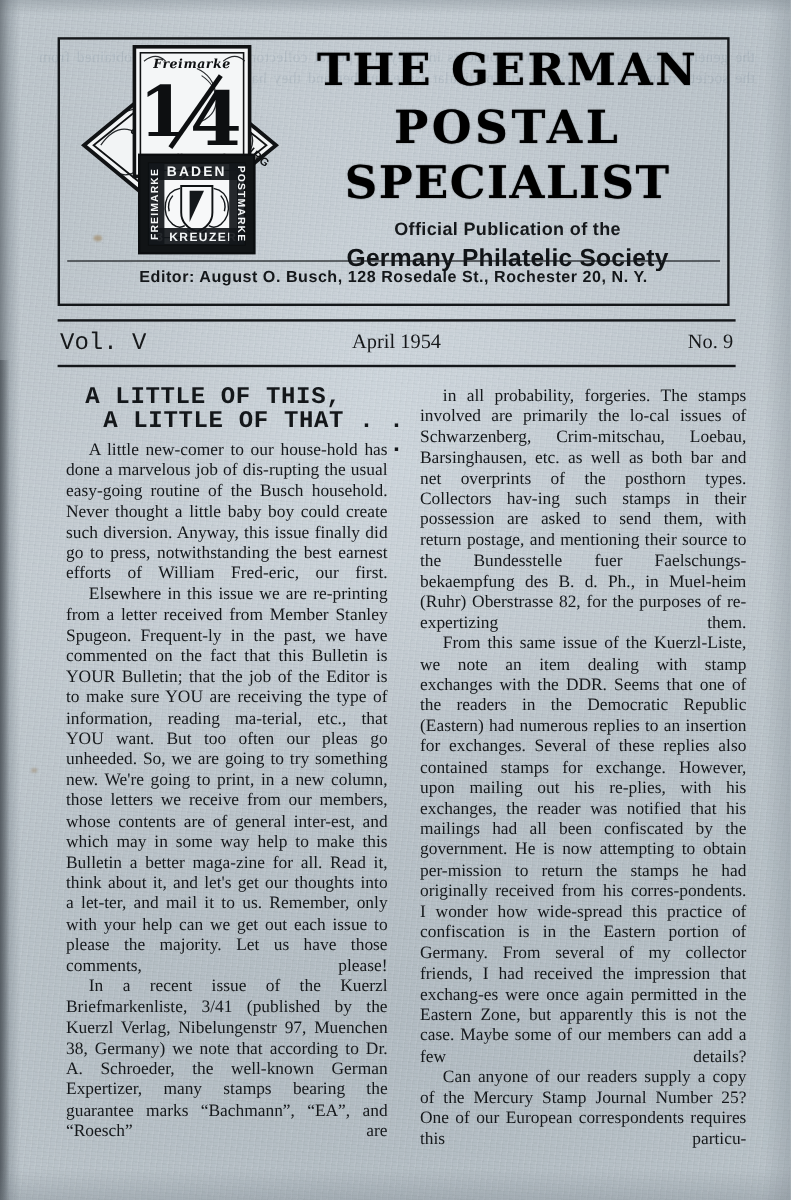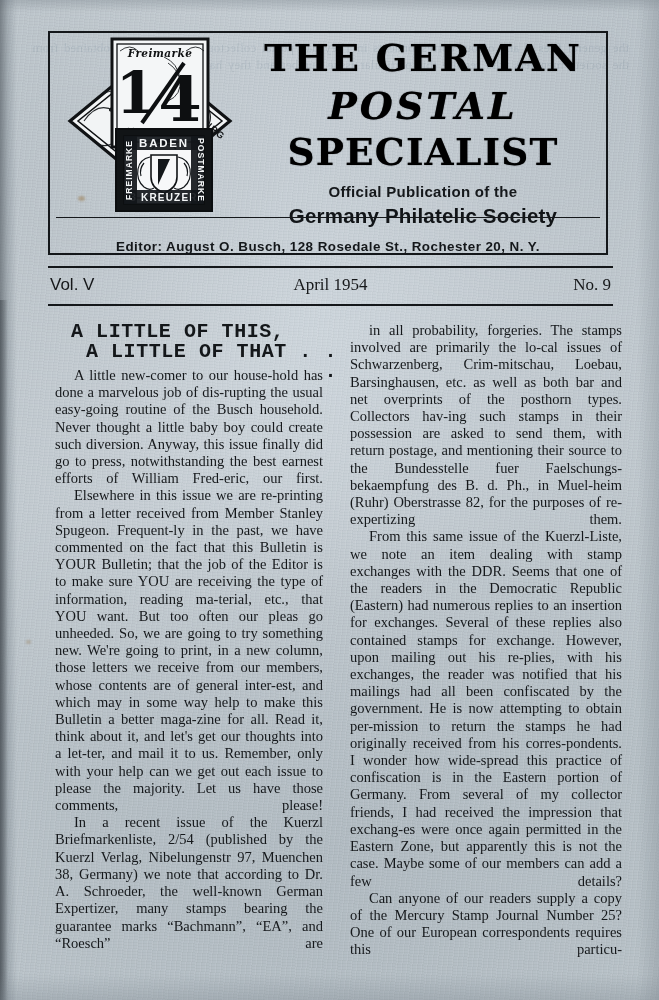--- a/index.html
+++ b/index.html
@@ -149,21 +149,21 @@
     font-weight: 700;
     font-size: 38px;
     letter-spacing: 1.6px;
     line-height: 47px;
     text-align: center;
     color: #000000;
     text-shadow: 0 0 1px rgba(20,22,25,.75);
     white-space: nowrap;
   }
   .mast-line.l1 { font-size: 37px; letter-spacing: 2px; }
-  .mast-line.l2 { font-size: 38px; letter-spacing: 3px; font-style: italic; }
+  .mast-line.l2 { font-size: 38px; letter-spacing: 3px; }
   .mast-line.l3 { font-size: 37.5px; letter-spacing: 1.2px; }
   .mast-sub1 {
     font-family: "Liberation Sans", sans-serif;
     font-weight: 700;
     font-size: 15px;
     letter-spacing: .3px;
     text-align: center;
     margin-top: 7px;
     color: #15181b;
   }
@@ -186,42 +186,41 @@
   .editor-line {
     position: absolute;
     left: 0; right: 0;
     top: 190px;
     text-align: center;
     font-family: "Liberation Sans", sans-serif;
     font-weight: 700;
     font-size: 13.4px;
     letter-spacing: .45px;
     color: #14171a;
-    margin-top: 16px;
   }
 
   
   .volbar {
     position: absolute;
     left: 48px;
     top: 266px;
     width: 565px;
     height: 40px;
   }
   .volbar .rule-top {
     position: absolute; left: 0; right: 0; top: 0;
     border-top: 2.2px solid #14171a;
   }
   .volbar .rule-bot {
     position: absolute; left: 0; right: 0; bottom: 0;
     border-top: 2.2px solid #14171a;
   }
   .volbar .vol {
     position: absolute; left: 2px; top: 9px;
-    font-size: 17px; font-family: Liberation Sans, sans-serif;
+    font-size: 20px; font-family: Liberation Mono, monospace;
   }
   .volbar .date {
     position: absolute; left: 0; right: 0; top: 9px;
     text-align: center; font-size: 17px;
   }
   .volbar .no {
     position: absolute; right: 2px; top: 9px;
     font-size: 17px;
   }
 
@@ -394,21 +393,21 @@
     </div>
 
     <div class="headline">
       <span>A LITTLE OF THIS,</span>
       <span class="hl2">A LITTLE OF THAT . . .</span>
     </div>
 
     <div class="col col-left">
       <p class="tight">A little new-comer to our house-hold has done a marvelous job of dis-rupting the usual easy-going routine of the Busch household. Never thought a little baby boy could create such diversion. Anyway, this issue finally did go to press, notwithstanding the best earnest efforts of William Fred-eric, our first.</p>
       <p class="tight">Elsewhere in this issue we are re-printing from a letter received from Member Stanley Spugeon. Frequent-ly in the past, we have commented on the fact that this Bulletin is YOUR Bulletin; that the job of the Editor is to make sure YOU are receiving the type of information, reading ma-terial, etc., that YOU want. But too often our pleas go unheeded. So, we are going to try something new. We're going to print, in a new column, those letters we receive from our members, whose contents are of general inter-est, and which may in some way help to make this Bulletin a better maga-zine for all. Read it, think about it, and let's get our thoughts into a let-ter, and mail it to us. Remember, only with your help can we get out each issue to please the majority. Let us have those comments, please!</p>
-      <p class="tight">In a recent issue of the Kuerzl Briefmarkenliste, 2/54 (published by the Kuerzl Verlag, Nibelungenstr 97, Muenchen 38, Germany) we note that according to Dr. A. Schroeder, the well-known German Expertizer, many stamps bearing the guarantee marks “Bachmann”, “EA”, and “Roesch” are</p>
+      <p class="tight">In a recent issue of the Kuerzl Briefmarkenliste, 3/41 (published by the Kuerzl Verlag, Nibelungenstr 97, Muenchen 38, Germany) we note that according to Dr. A. Schroeder, the well-known German Expertizer, many stamps bearing the guarantee marks “Bachmann”, “EA”, and “Roesch” are</p>
     </div>
 
     <div class="col col-right">
       <p class="tight">in all probability, forgeries. The stamps involved are primarily the lo-cal issues of Schwarzenberg, Crim-mitschau, Loebau, Barsinghausen, etc. as well as both bar and net overprints of the posthorn types. Collectors hav-ing such stamps in their possession are asked to send them, with return postage, and mentioning their source to the Bundesstelle fuer Faelschungs-bekaempfung des B. d. Ph., in Muel-heim (Ruhr) Oberstrasse 82, for the purposes of re-expertizing them.</p>
       <p class="tight">From this same issue of the Kuerzl-Liste, we note an item dealing with stamp exchanges with the DDR. Seems that one of the readers in the Democratic Republic (Eastern) had numerous replies to an insertion for exchanges. Several of these replies also contained stamps for exchange. However, upon mailing out his re-plies, with his exchanges, the reader was notified that his mailings had all been confiscated by the government. He is now attempting to obtain per-mission to return the stamps he had originally received from his corres-pondents. I wonder how wide-spread this practice of confiscation is in the Eastern portion of Germany. From several of my collector friends, I had received the impression that exchang-es were once again permitted in the Eastern Zone, but apparently this is not the case. Maybe some of our members can add a few details?</p>
       <p class="tight">Can anyone of our readers supply a copy of the Mercury Stamp Journal Number 25? One of our European correspondents requires this particu-</p>
     </div>
 
   </div>
 

